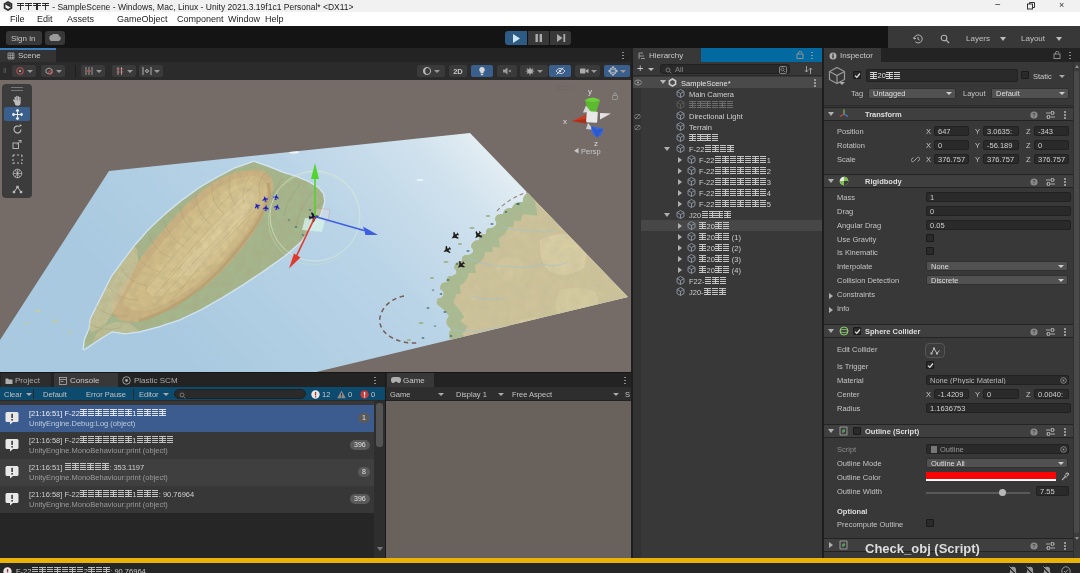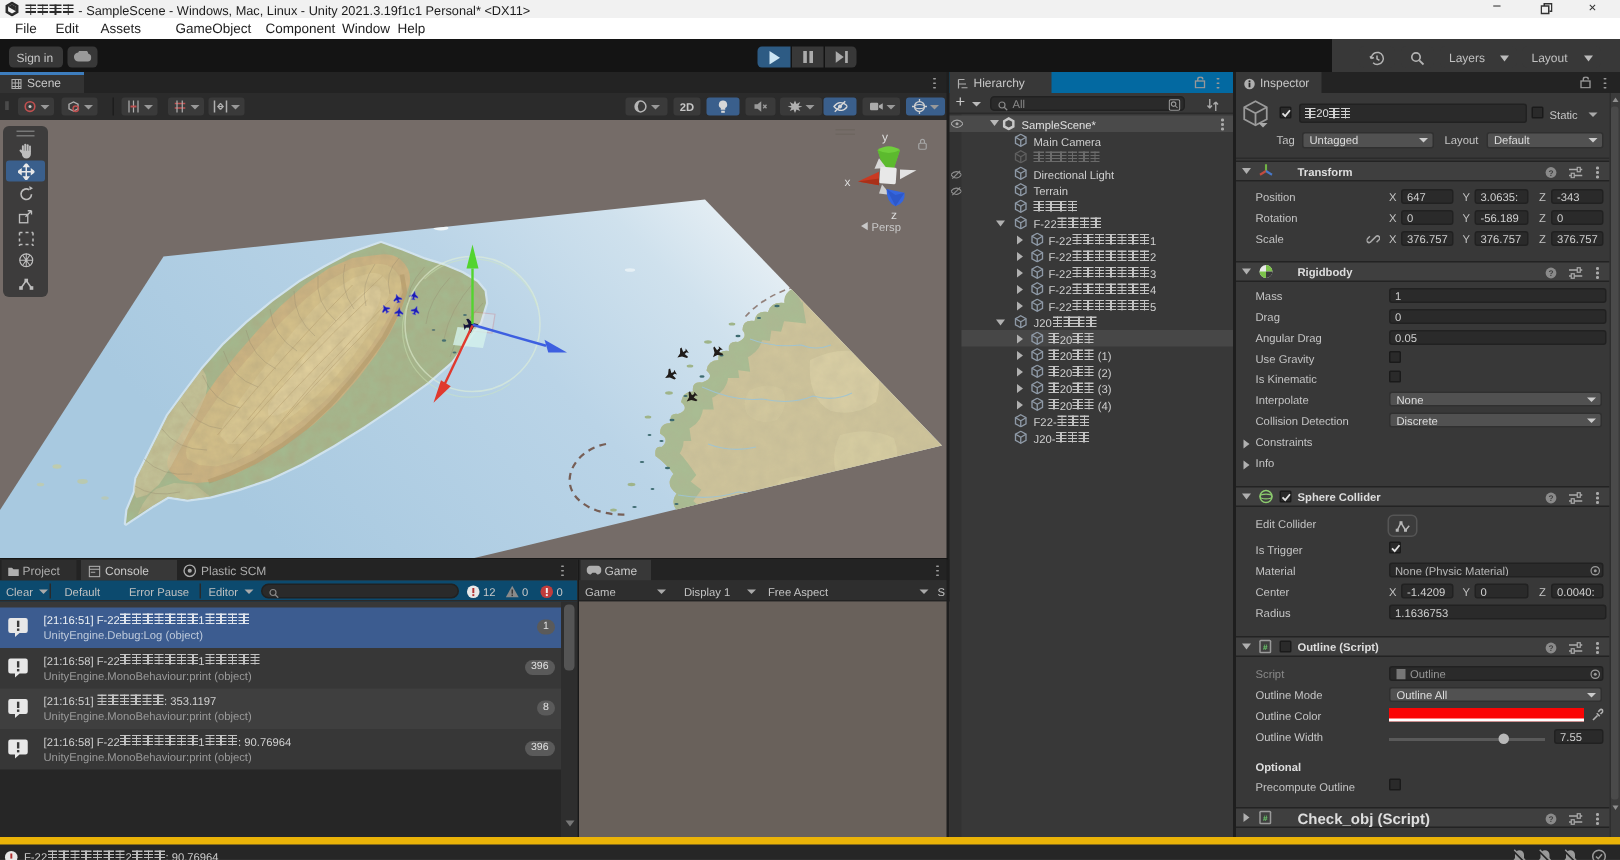--- a/index.html
+++ b/index.html
@@ -781,21 +781,21 @@
     <div class="lbl" style="left:13px;top:459px;font-weight:bold;color:#DEDEDE">Optional</div>
     <div class="lbl" style="left:13px;top:472px;color:#C4C4C4">Precompute Outline</div>
     <div class="cb" style="left:102px;top:471px"></div>
     <div class="ab" style="left:0;top:490px;width:250px;height:14px;background:#3F3F3F;border-top:1px solid #232323;border-bottom:1px solid #232323"></div>
     <div class="ab" style="left:5px;top:493.5px;border-top:3.2px solid transparent;border-bottom:3.2px solid transparent;border-left:4px solid #B0B0B0"></div>
     <div class="ab" style="left:15px;top:492px"><svg width="9" height="10" viewBox="0 0 9 10">
         <rect x="0.5" y="0.5" width="8" height="9" rx="1" fill="#9A9A9A"></rect>
         <rect x="1.5" y="1.5" width="6" height="7" fill="#3F3F3F"></rect>
         <text x="4.5" y="7" font-size="5.5" text-anchor="middle" fill="#6AC96A" font-weight="bold">#</text>
       </svg></div>
-    <div class="tx" style="left:41px;top:493px;font-size:10px;font-weight:bold;color:#DEDEDE">Check_obj (Script)</div>
+    <div class="tx" style="left:41px;top:493px;font-size:13px;font-weight:bold;color:#DEDEDE">Check_obj (Script)</div>
     <svg class="ab" style="left:206px;top:493.5px" width="8" height="8" viewBox="0 0 8 8">
       <circle cx="4" cy="4" r="3.6" fill="#8A8A8A"></circle>
       <text x="4" y="6.2" font-size="5.5" text-anchor="middle" fill="#3F3F3F" font-weight="bold">?</text>
     </svg>
     <svg class="ab" style="left:222px;top:493.5px" width="9" height="8" viewBox="0 0 9 8">
       <path d="M0 2h9M0 6h9" stroke="#AAA" stroke-width="1"></path>
       <rect x="5.5" y="0.5" width="2" height="3" fill="#3F3F3F" stroke="#AAA" stroke-width=".8"></rect>
       <rect x="1.5" y="4.5" width="2" height="3" fill="#3F3F3F" stroke="#AAA" stroke-width=".8"></rect>
     </svg>
     <div class="ab" style="left:240px;top:494px;width:1.6px;height:1.6px;border-radius:50%;background:#AAA;box-shadow:0 3px 0 #AAA,0 6px 0 #AAA"></div>

